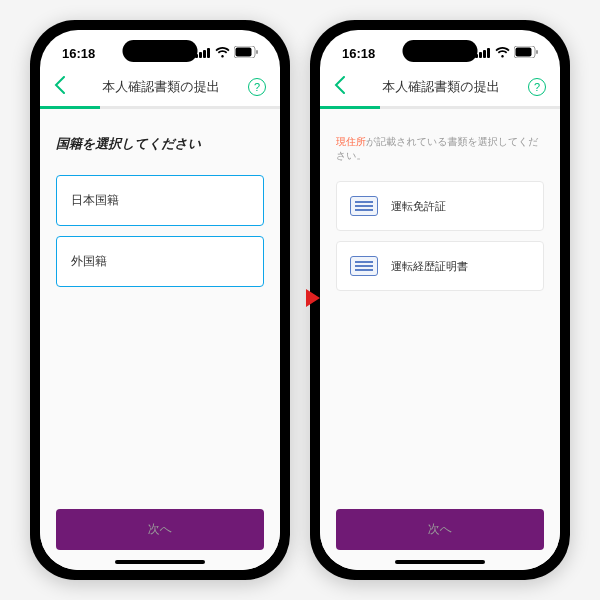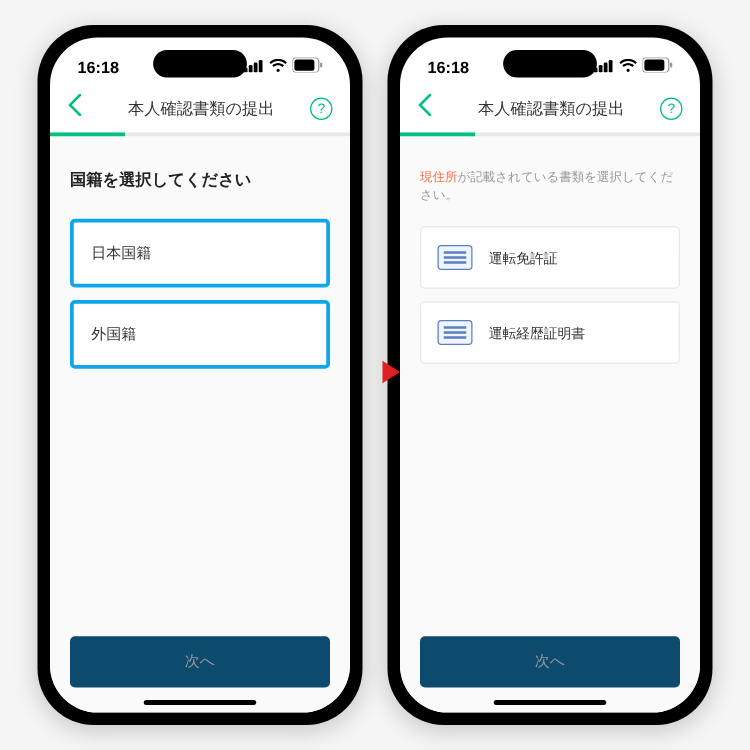--- a/index.html
+++ b/index.html
@@ -124,35 +124,36 @@
       padding: 26px 16px 10px 16px;
       background: #fafafa;
       overflow-y: auto;
     }
     
     .section-title {
       font-size: 13px;
       font-weight: 600;
       color: #222;
       margin-bottom: 8px;
+      font-style: italic;
     }
     
     .subtitle {
       font-size: 10px;
       color: #999;
       margin-bottom: 18px;
     }
     
     .subtitle .highlight {
       color: #ff6b47;
     }
     
     .option-card {
       background: #fff;
-      border: 3px solid #0ea5e9;
+      border: 1px solid #0ea5e9;
       border-radius: 4px;
       padding: 16px 14px;
       margin-bottom: 10px;
       cursor: pointer;
       font-size: 12px;
       font-weight: 500;
       color: #333;
     }
     
     .doc-card {
@@ -277,21 +278,21 @@
     }
     
     .bottom-bar {
       padding: 12px 16px 20px 16px;
       background: #fafafa;
     }
     
     .next-btn {
       width: 100%;
       padding: 12px;
-      background: #0c4a6e;
+      background: #701a75;
       color: #999;
       border: none;
       border-radius: 4px;
       font-size: 12px;
       font-weight: 500;
       cursor: pointer;
     }
     
     .home-indicator {
       position: absolute;

